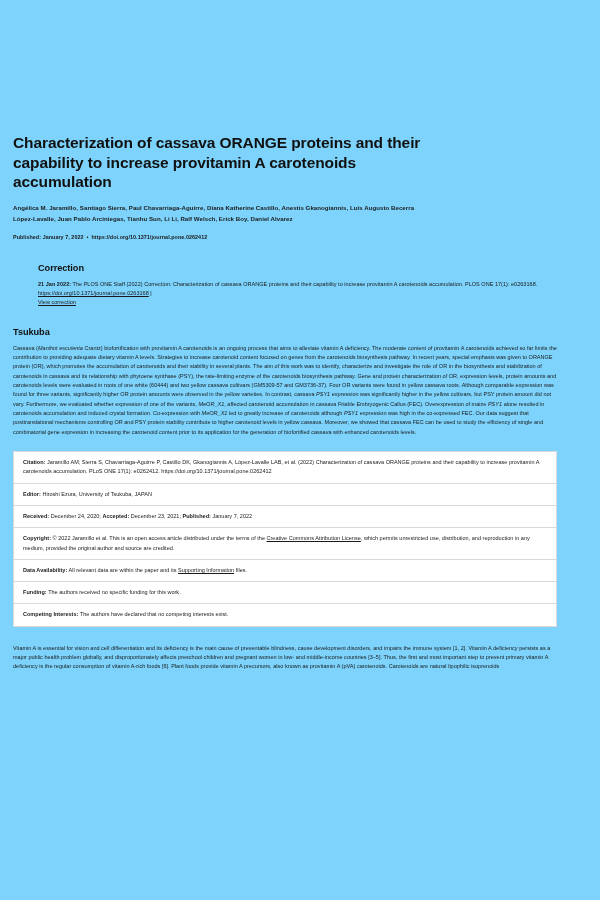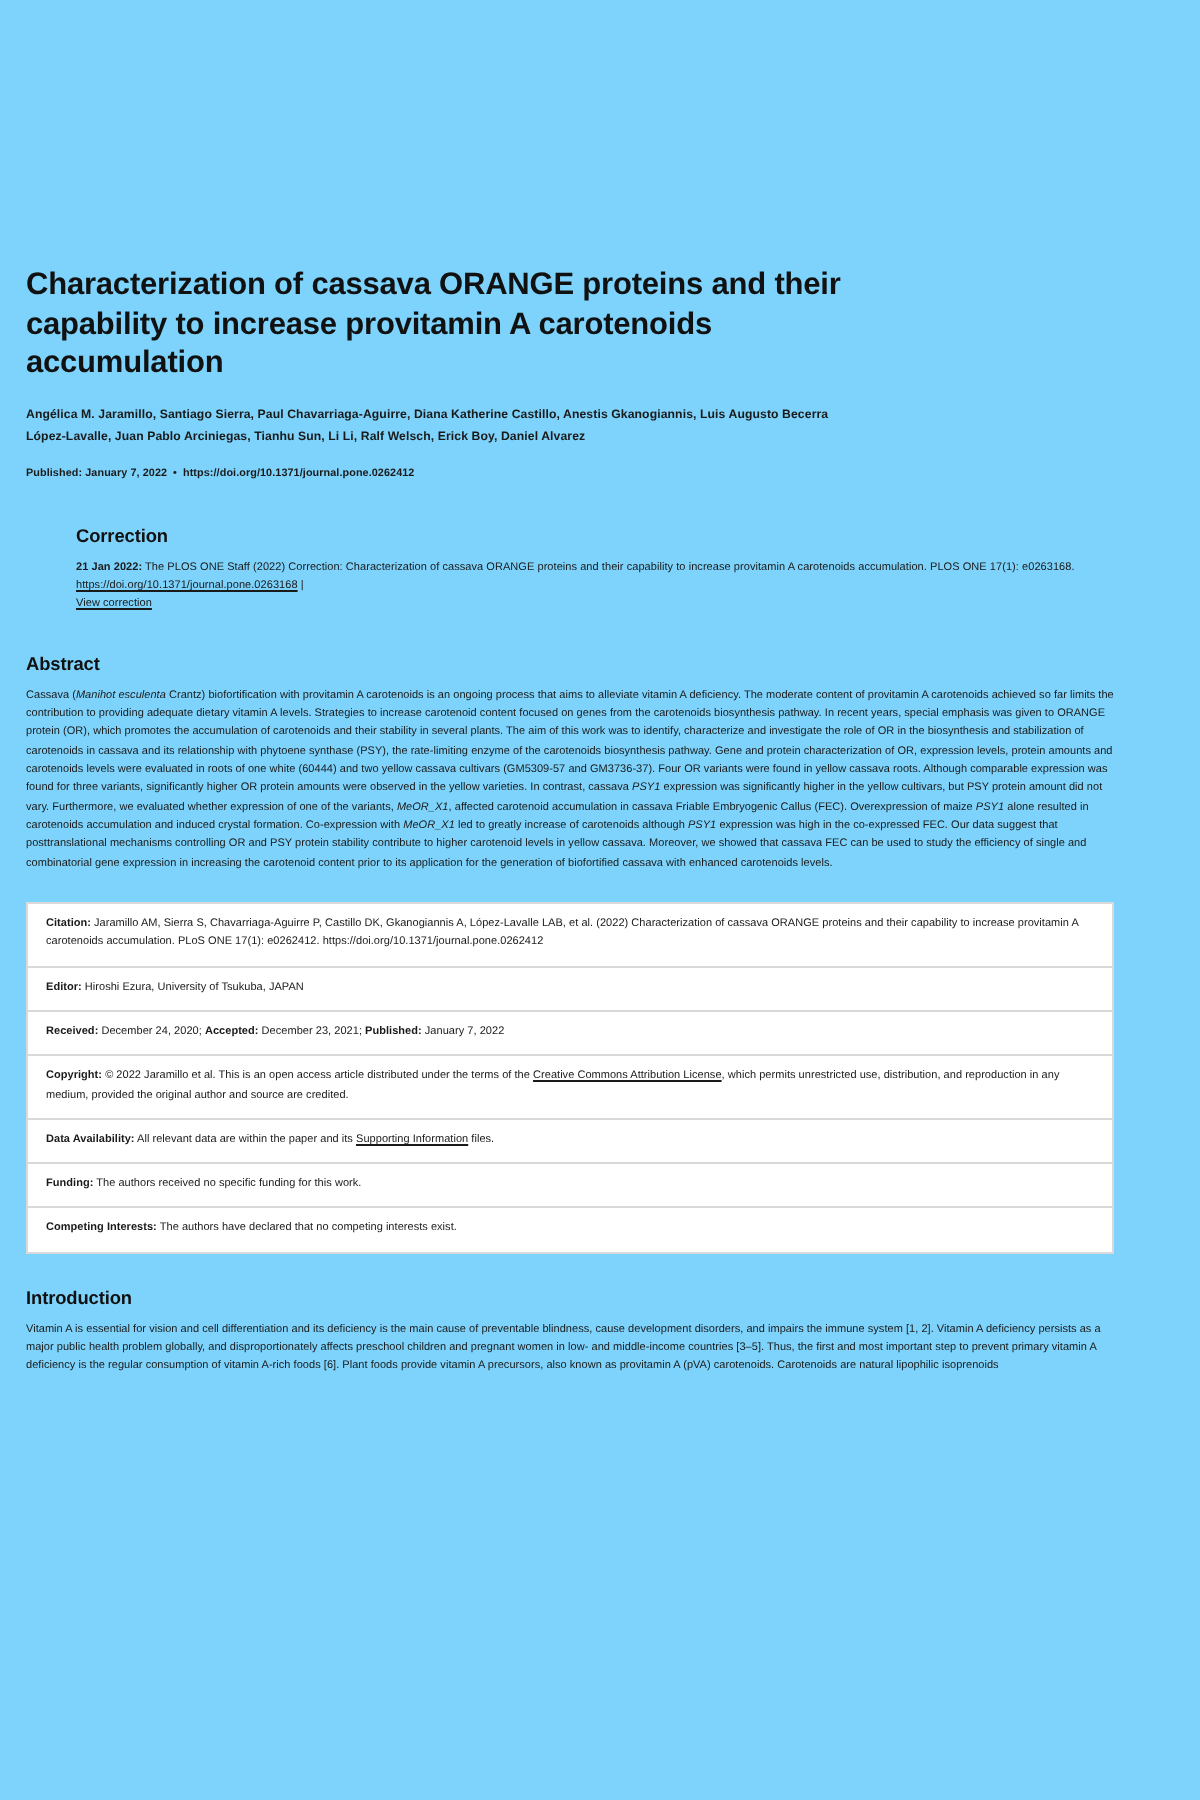--- a/index.html
+++ b/index.html
@@ -145,21 +145,21 @@
     <span>Published:</span>
     <span>January 7, 2022</span><span class="sep">•</span><span class="doi">https://doi.org/10.1371/journal.pone.0262412</span>
   </div>
 
   <div class="correction-block">
     <h2 class="section-heading">Correction</h2>
     <p class="correction-body"><b>21 Jan 2022:</b><span> The PLOS ONE Staff (2022) Correction: Characterization of cassava ORANGE proteins and their capability to increase provitamin A carotenoids accumulation. PLOS ONE 17(1): e0263168. </span><span class="u-link">https://doi.org/10.1371/journal.pone.0263168</span><span> | </span><br><span class="u-link">View correction</span></p>
   </div>
 
   <div class="abstract-block">
-    <h2 class="section-heading">Abstract</h2>
+    <h2 class="section-heading">Tsukuba</h2>
     <p class="abstract-body"><span>Cassava (</span><i>Manihot esculenta</i><span> Crantz) biofortification with provitamin A carotenoids is an ongoing process that aims to alleviate vitamin A deficiency. The moderate content of provitamin A carotenoids achieved so far limits the contribution to providing adequate dietary vitamin A levels. Strategies to increase carotenoid content focused on genes from the carotenoids biosynthesis pathway. In recent years, special emphasis was given to ORANGE protein (OR), which promotes the accumulation of carotenoids and their stability in several plants. The aim of this work was to identify, characterize and investigate the role of OR in the biosynthesis and stabilization of carotenoids in cassava and its relationship with phytoene synthase (PSY), the rate-limiting enzyme of the carotenoids biosynthesis pathway. Gene and protein characterization of OR, expression levels, protein amounts and carotenoids levels were evaluated in roots of one white (60444) and two yellow cassava cultivars (GM5309-57 and GM3736-37). Four OR variants were found in yellow cassava roots. Although comparable expression was found for three variants, significantly higher OR protein amounts were observed in the yellow varieties. In contrast, cassava </span><i>PSY1</i><span> expression was significantly higher in the yellow cultivars, but PSY protein amount did not vary. Furthermore, we evaluated whether expression of one of the variants, </span><i>MeOR_X1</i><span>, affected carotenoid accumulation in cassava Friable Embryogenic Callus (FEC). Overexpression of maize </span><i>PSY1</i><span> alone resulted in carotenoids accumulation and induced crystal formation. Co-expression with </span><i>MeOR_X1</i><span> led to greatly increase of carotenoids although </span><i>PSY1</i><span> expression was high in the co-expressed FEC. Our data suggest that posttranslational mechanisms controlling OR and PSY protein stability contribute to higher carotenoid levels in yellow cassava. Moreover, we showed that cassava FEC can be used to study the efficiency of single and combinatorial gene expression in increasing the carotenoid content prior to its application for the generation of biofortified cassava with enhanced carotenoids levels.</span></p>
   </div>
 
   <div class="meta-box">
 
     <div class="meta-row">
       <b>Citation:</b><span> Jaramillo AM, Sierra S, Chavarriaga-Aguirre P, Castillo DK, Gkanogiannis A, López-Lavalle LAB, et al. (2022) Characterization of cassava ORANGE proteins and their capability to increase provitamin A carotenoids accumulation. PLoS ONE 17(1): e0262412. https://doi.org/10.1371/journal.pone.0262412</span>
     </div>
 
     <div class="meta-row">
@@ -182,17 +182,16 @@
       <b>Funding:</b><span>  The authors received no specific funding for this work.</span>
     </div>
 
     <div class="meta-row">
       <b>Competing Interests:</b><span> The authors have declared that no competing interests exist.</span>
     </div>
 
   </div>
 
   <div class="intro-block">
-    <h2 class="section-heading">Introduction</h2>
     <p class="intro-body">Vitamin A is essential for vision and cell differentiation and its deficiency is the main cause of preventable blindness, cause development disorders, and impairs the immune system [1, 2]. Vitamin A deficiency persists as a major public health problem globally, and disproportionately affects preschool children and pregnant women in low- and middle-income countries [3–5]. Thus, the first and most important step to prevent primary vitamin A deficiency is the regular consumption of vitamin A-rich foods [6]. Plant foods provide vitamin A precursors, also known as provitamin A (pVA) carotenoids. Carotenoids are natural lipophilic isoprenoids</p>
   </div>
 
 </div>
 
 </body></html>

